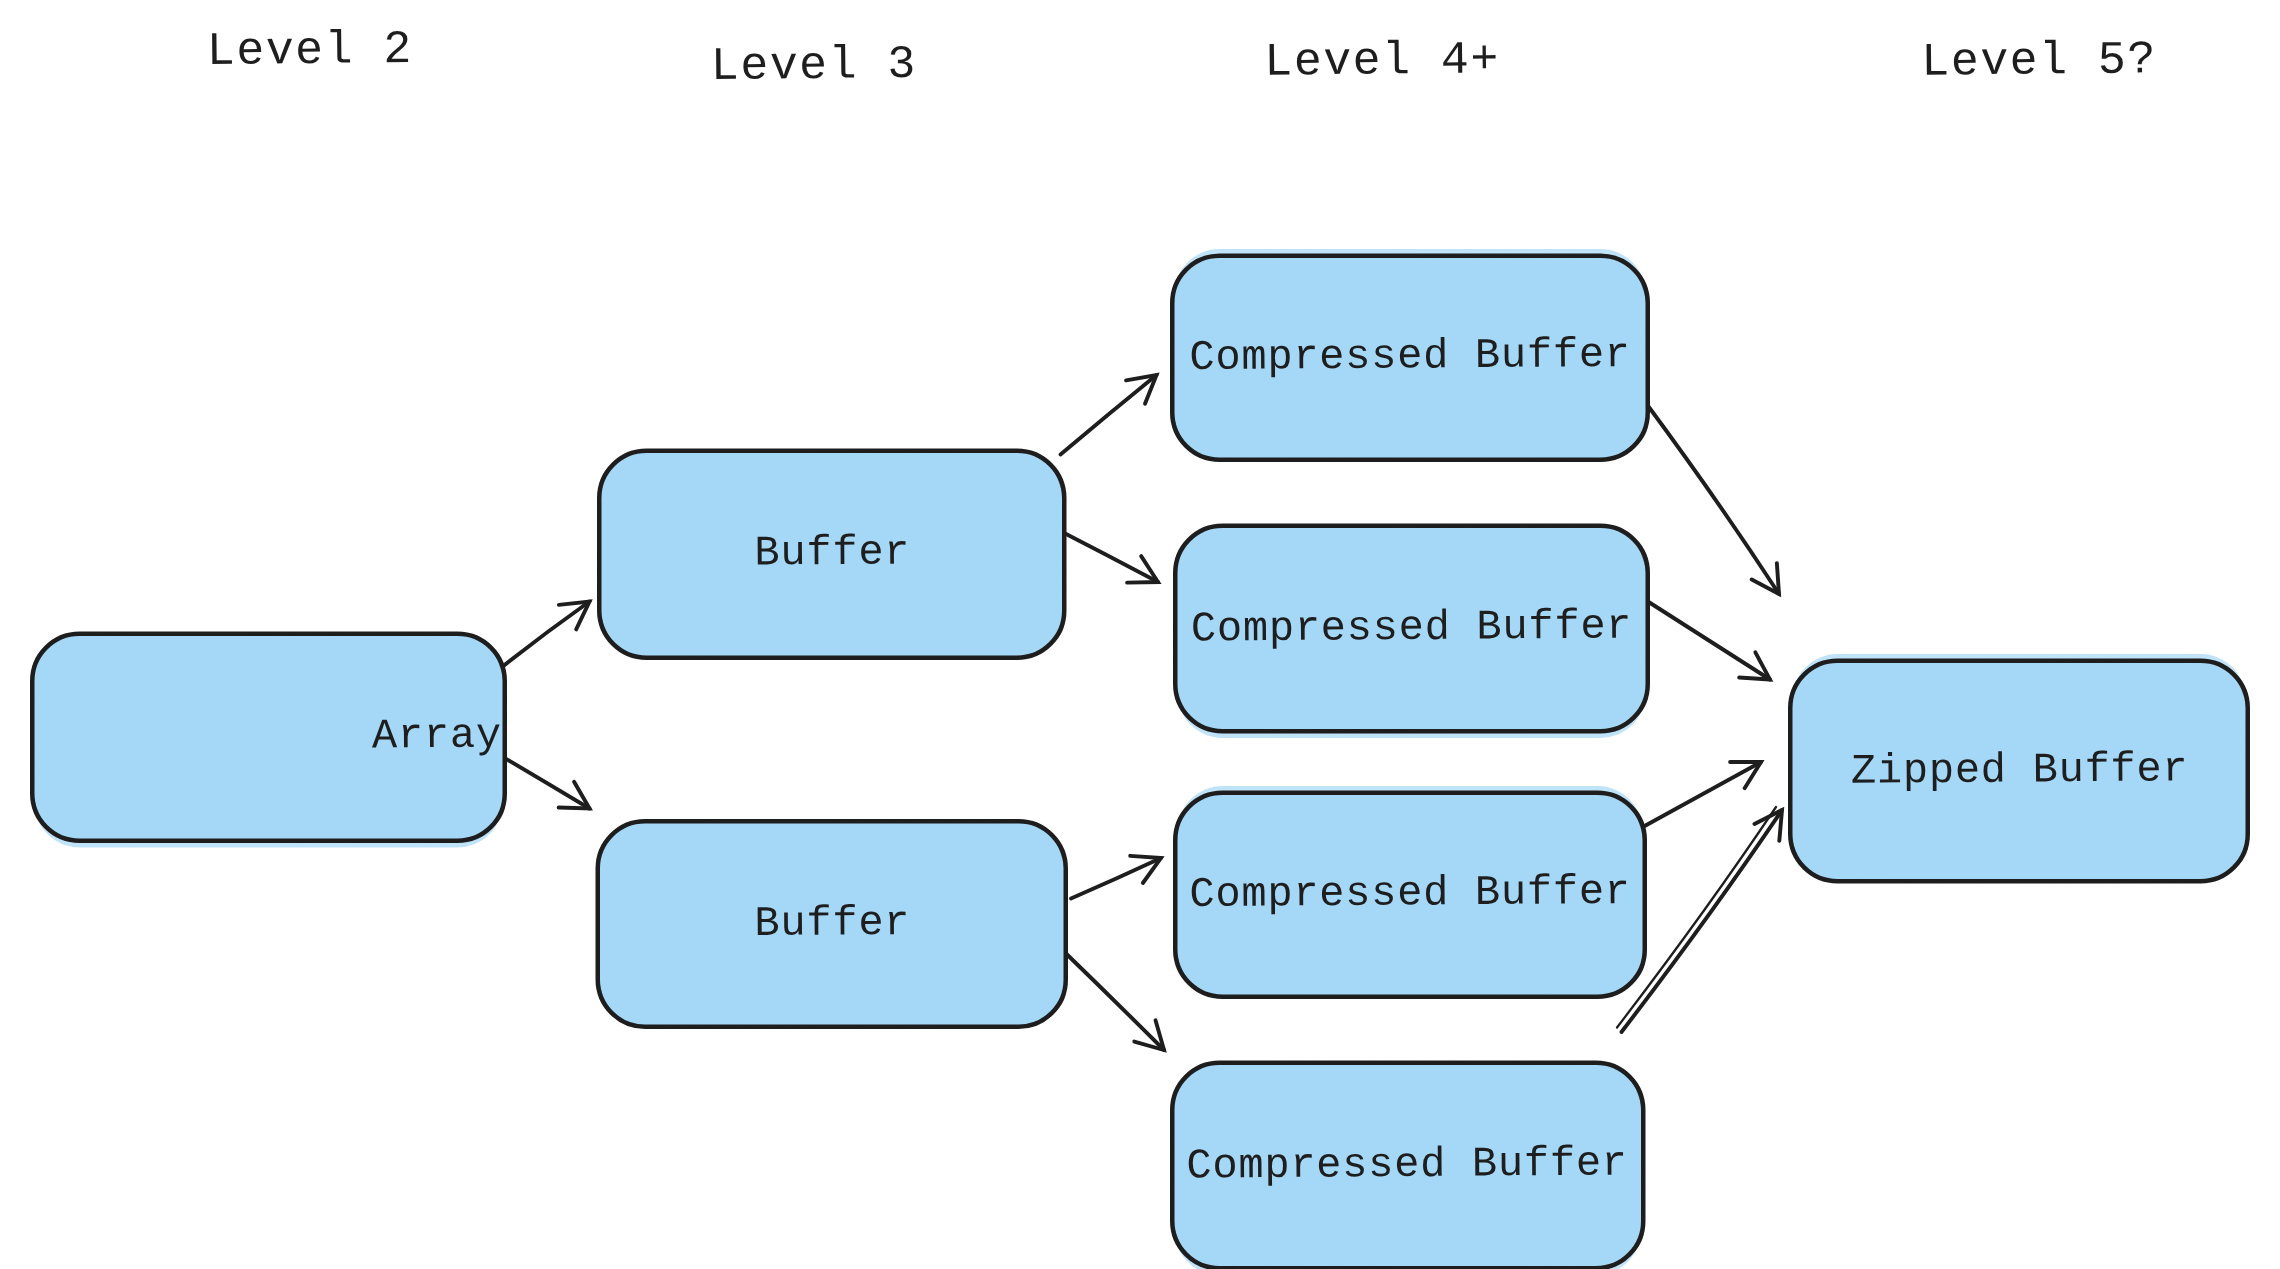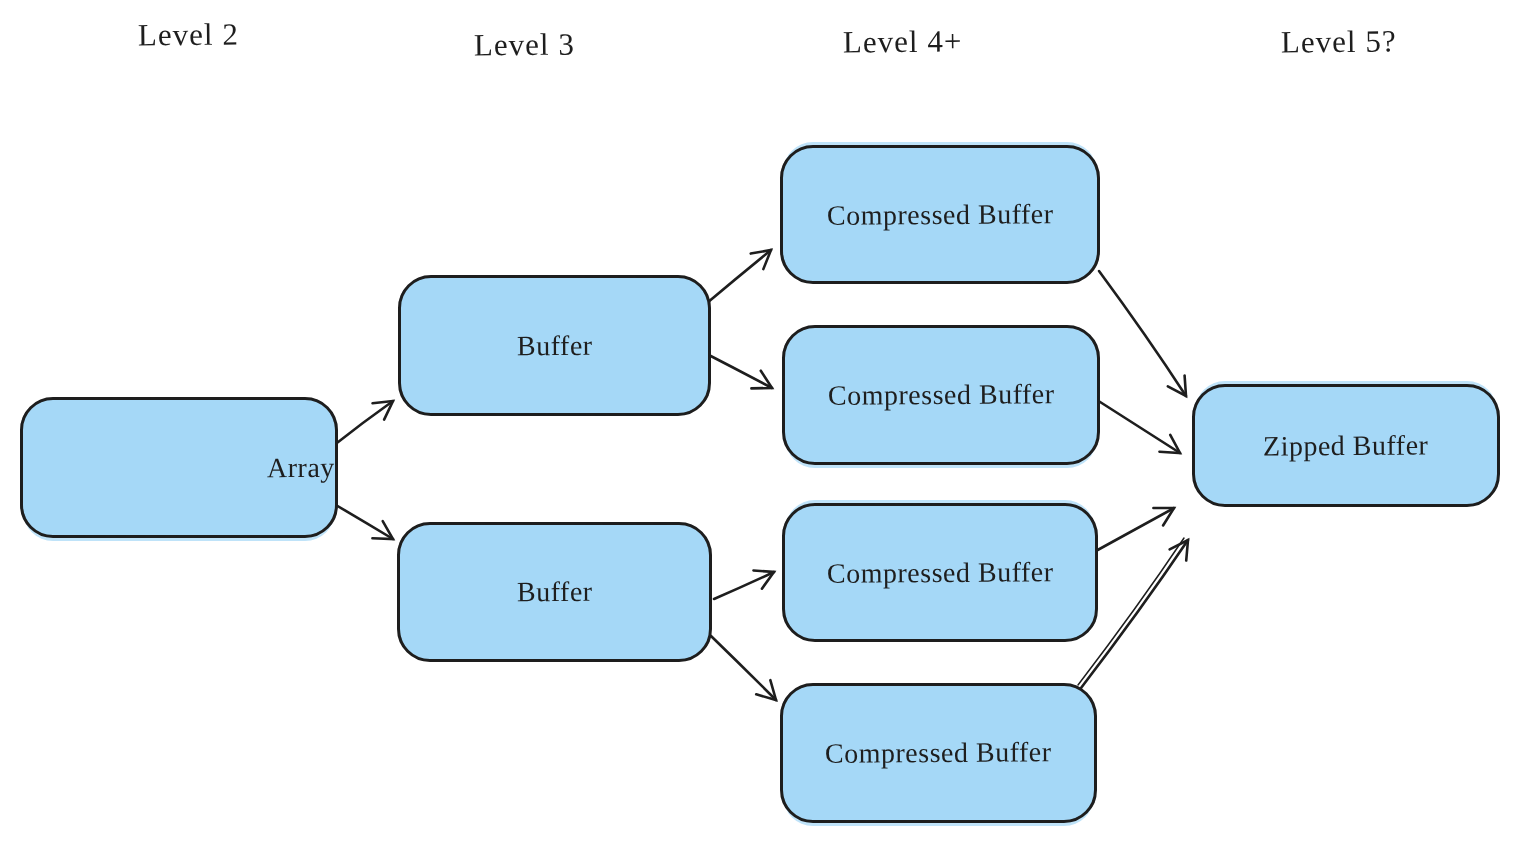--- a/index.html
+++ b/index.html
@@ -6,21 +6,21 @@
     --node-fill:#a5d8f7;
     --stroke:#1e1e1e;
     --bg:#ffffff;
   }
   *{margin:0;padding:0;box-sizing:border-box;}
   html,body{background:var(--bg);}
   .canvas{
     position:relative;
     width:1520px;height:846px;
     background:var(--bg);
-    font-family:Liberation Serif, serif;
+    font-family:Liberation Mono, monospace;
     color:var(--stroke);
     overflow:hidden;
   }
   
   .hdr{
     position:absolute;
     font-size:31px;
     letter-spacing:1px;
     color:var(--stroke);
     white-space:nowrap;
@@ -48,21 +48,21 @@
     fill:none;
     stroke-linecap:round;
   }
   .ah-path{stroke:var(--stroke);}
   
   .node{
     position:absolute;
     background:var(--node-fill);
     border:3px solid var(--stroke);
     border-radius:33px;
-    display:flex;align-items:center;justify-content:center;
+    display:flex;align-items:center;justify-content:center;margin-top:24px;
   }
   
   .node::after{
     content:"";
     position:absolute;inset:-2px;
     border:1.5px solid rgba(30,30,30,.45);
     border-radius:38px 26px 40px 28px / 28px 40px 26px 38px;
     transform:rotate(.25deg);
     pointer-events:none;
   }
@@ -76,21 +76,21 @@
     white-space:nowrap;
     transform:rotate(-0.4deg);
   }
   .n-array {left:20px;  top:397px; width:318px; height:141px;justify-content:flex-end;}
   .n-buf1  {left:398px; top:275px; width:313px; height:141px;}
   .n-buf2  {left:397px; top:522px; width:315px; height:140px;}
   .n-cb1   {left:780px; top:145px; width:320px; height:139px;}
   .n-cb2   {left:782px; top:325px; width:318px; height:140px;}
   .n-cb3   {left:782px; top:503px; width:316px; height:139px;}
   .n-cb4   {left:780px; top:683px; width:317px; height:140px;}
-  .n-zip   {left:1192px;top:384px; width:308px; height:123px;}
+  .n-zip   {left:1192px;top:415px; width:308px; height:150px;}
 </style>
 </head>
 <body>
 
 <div class="canvas">
 
   <svg class="edges" viewBox="0 0 1520 846">
     <defs>
       <marker id="ah" markerUnits="userSpaceOnUse" markerWidth="30" markerHeight="30" refX="24" refY="15" orient="auto">
         <path class="ah-path" d="M6,5 L24,15 L6,25" fill="none" stroke-width="2.6" stroke-linecap="round"></path>

